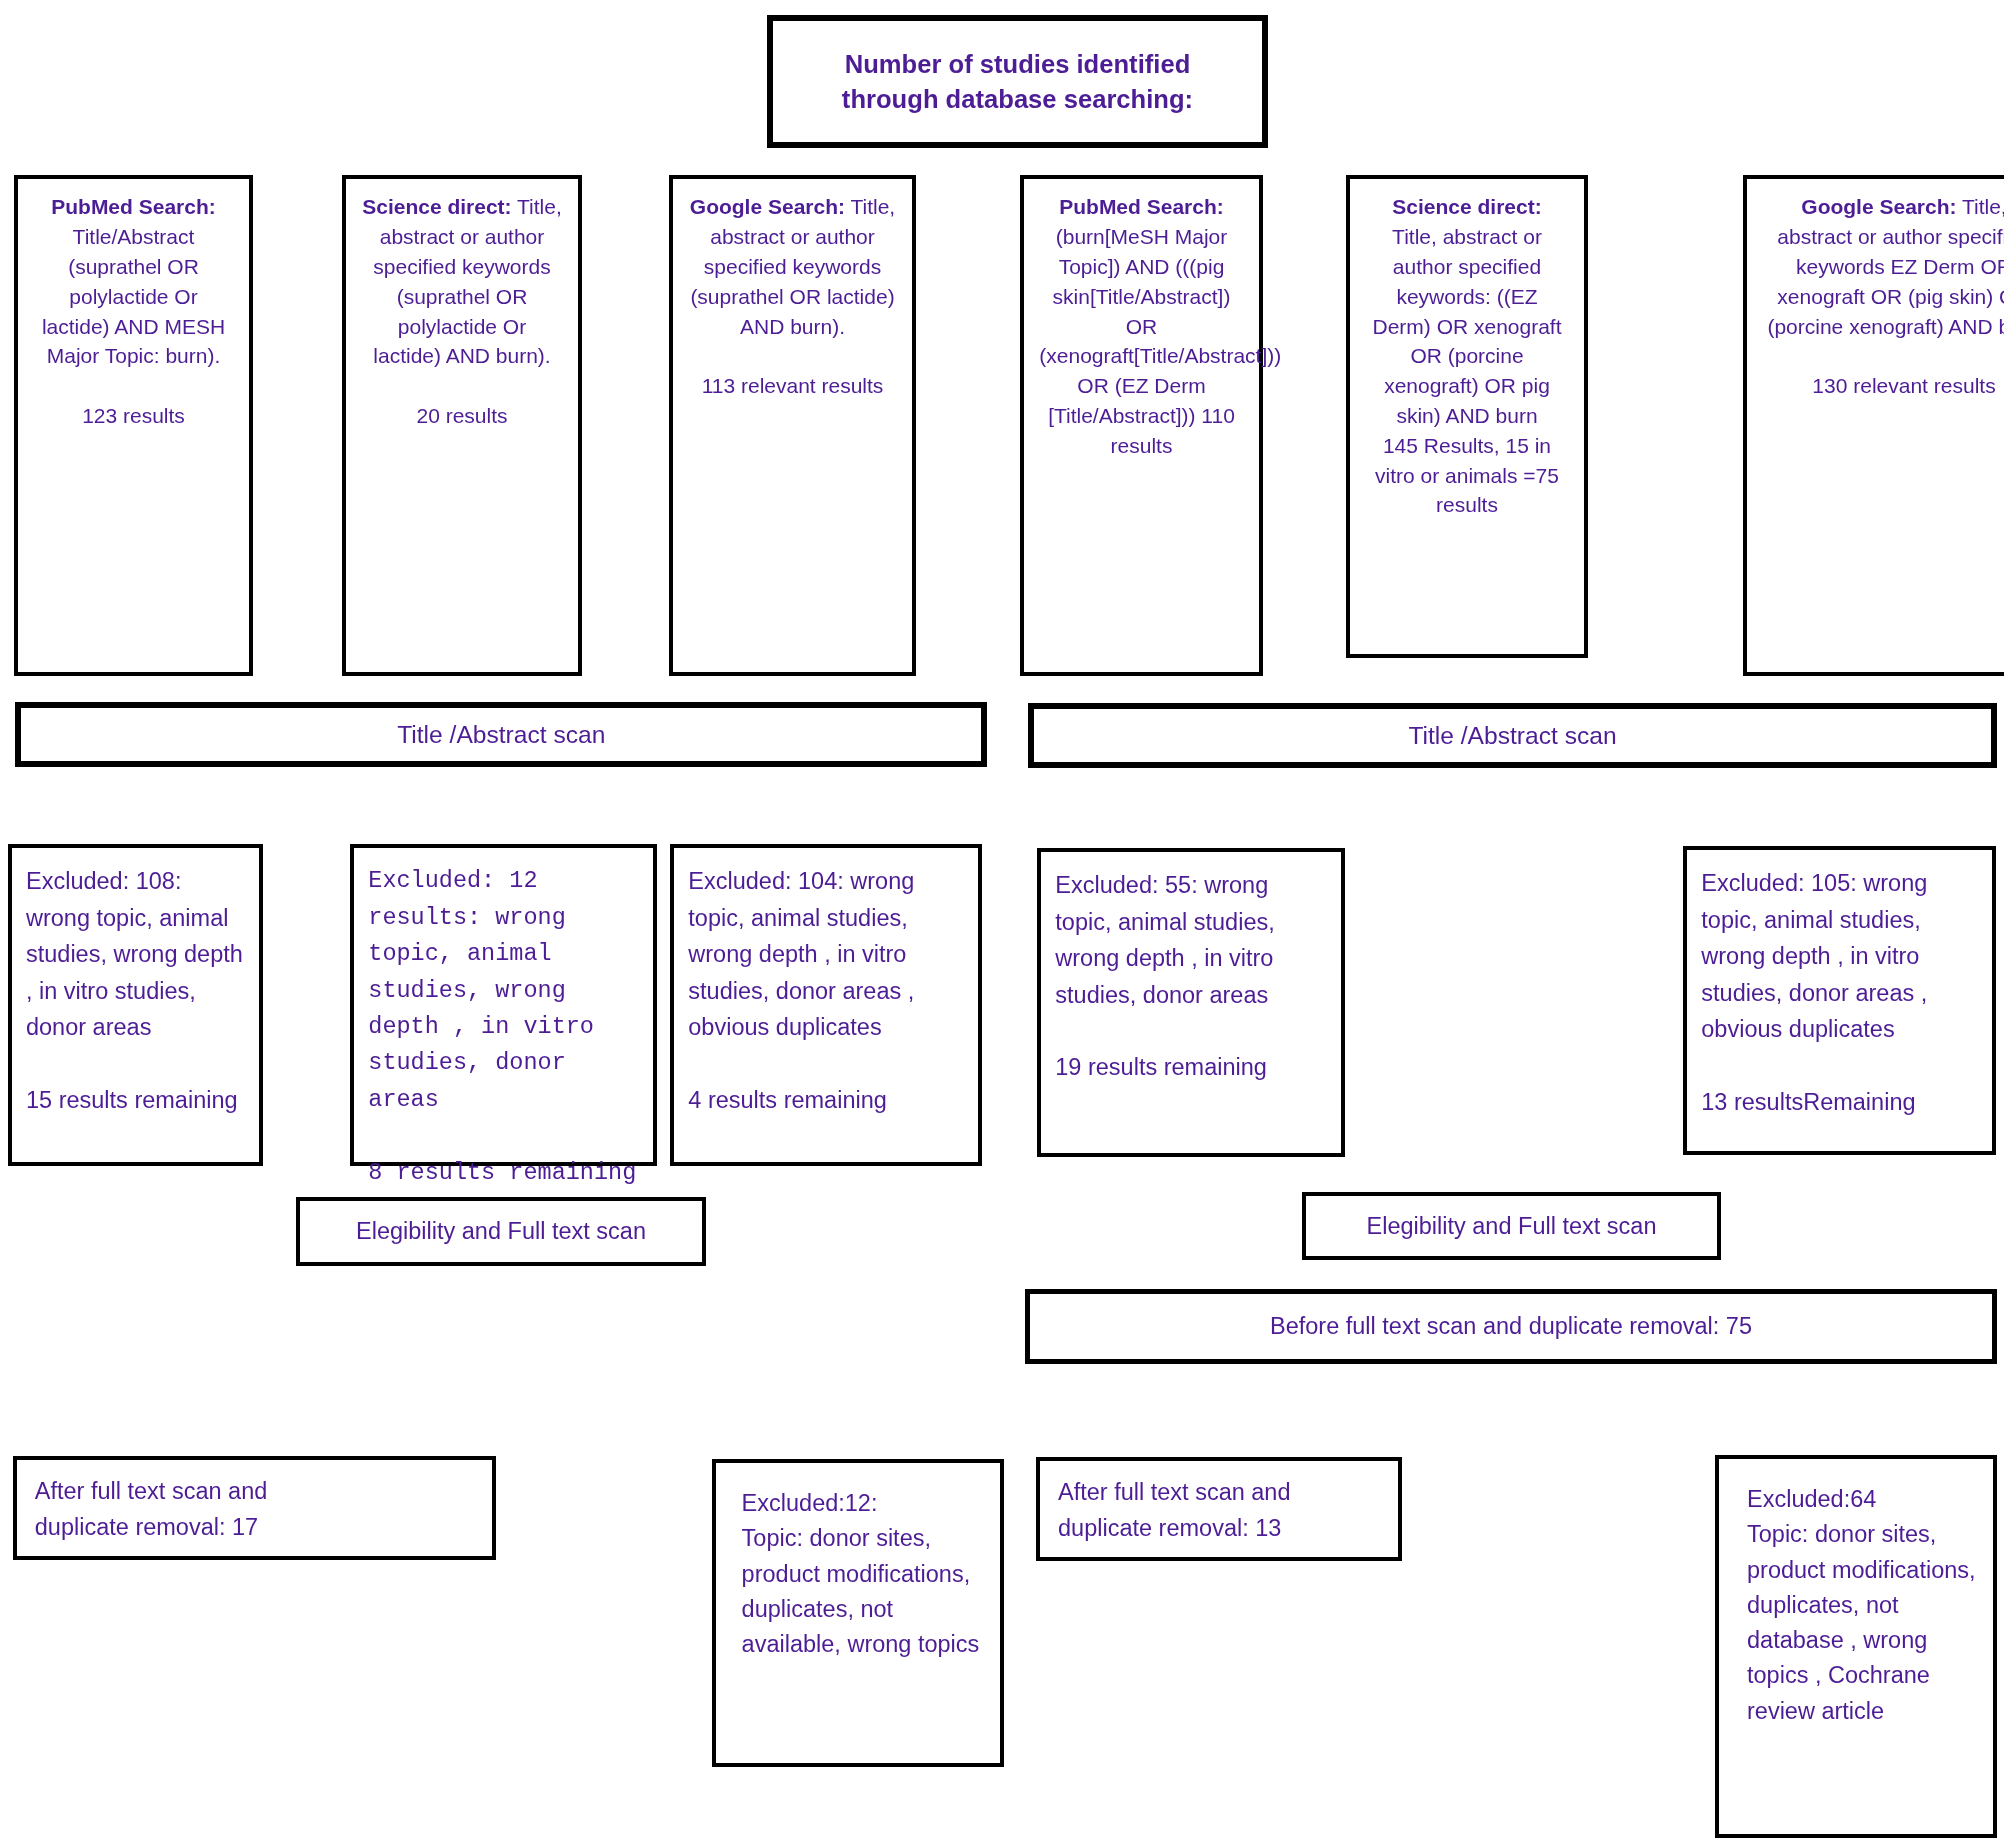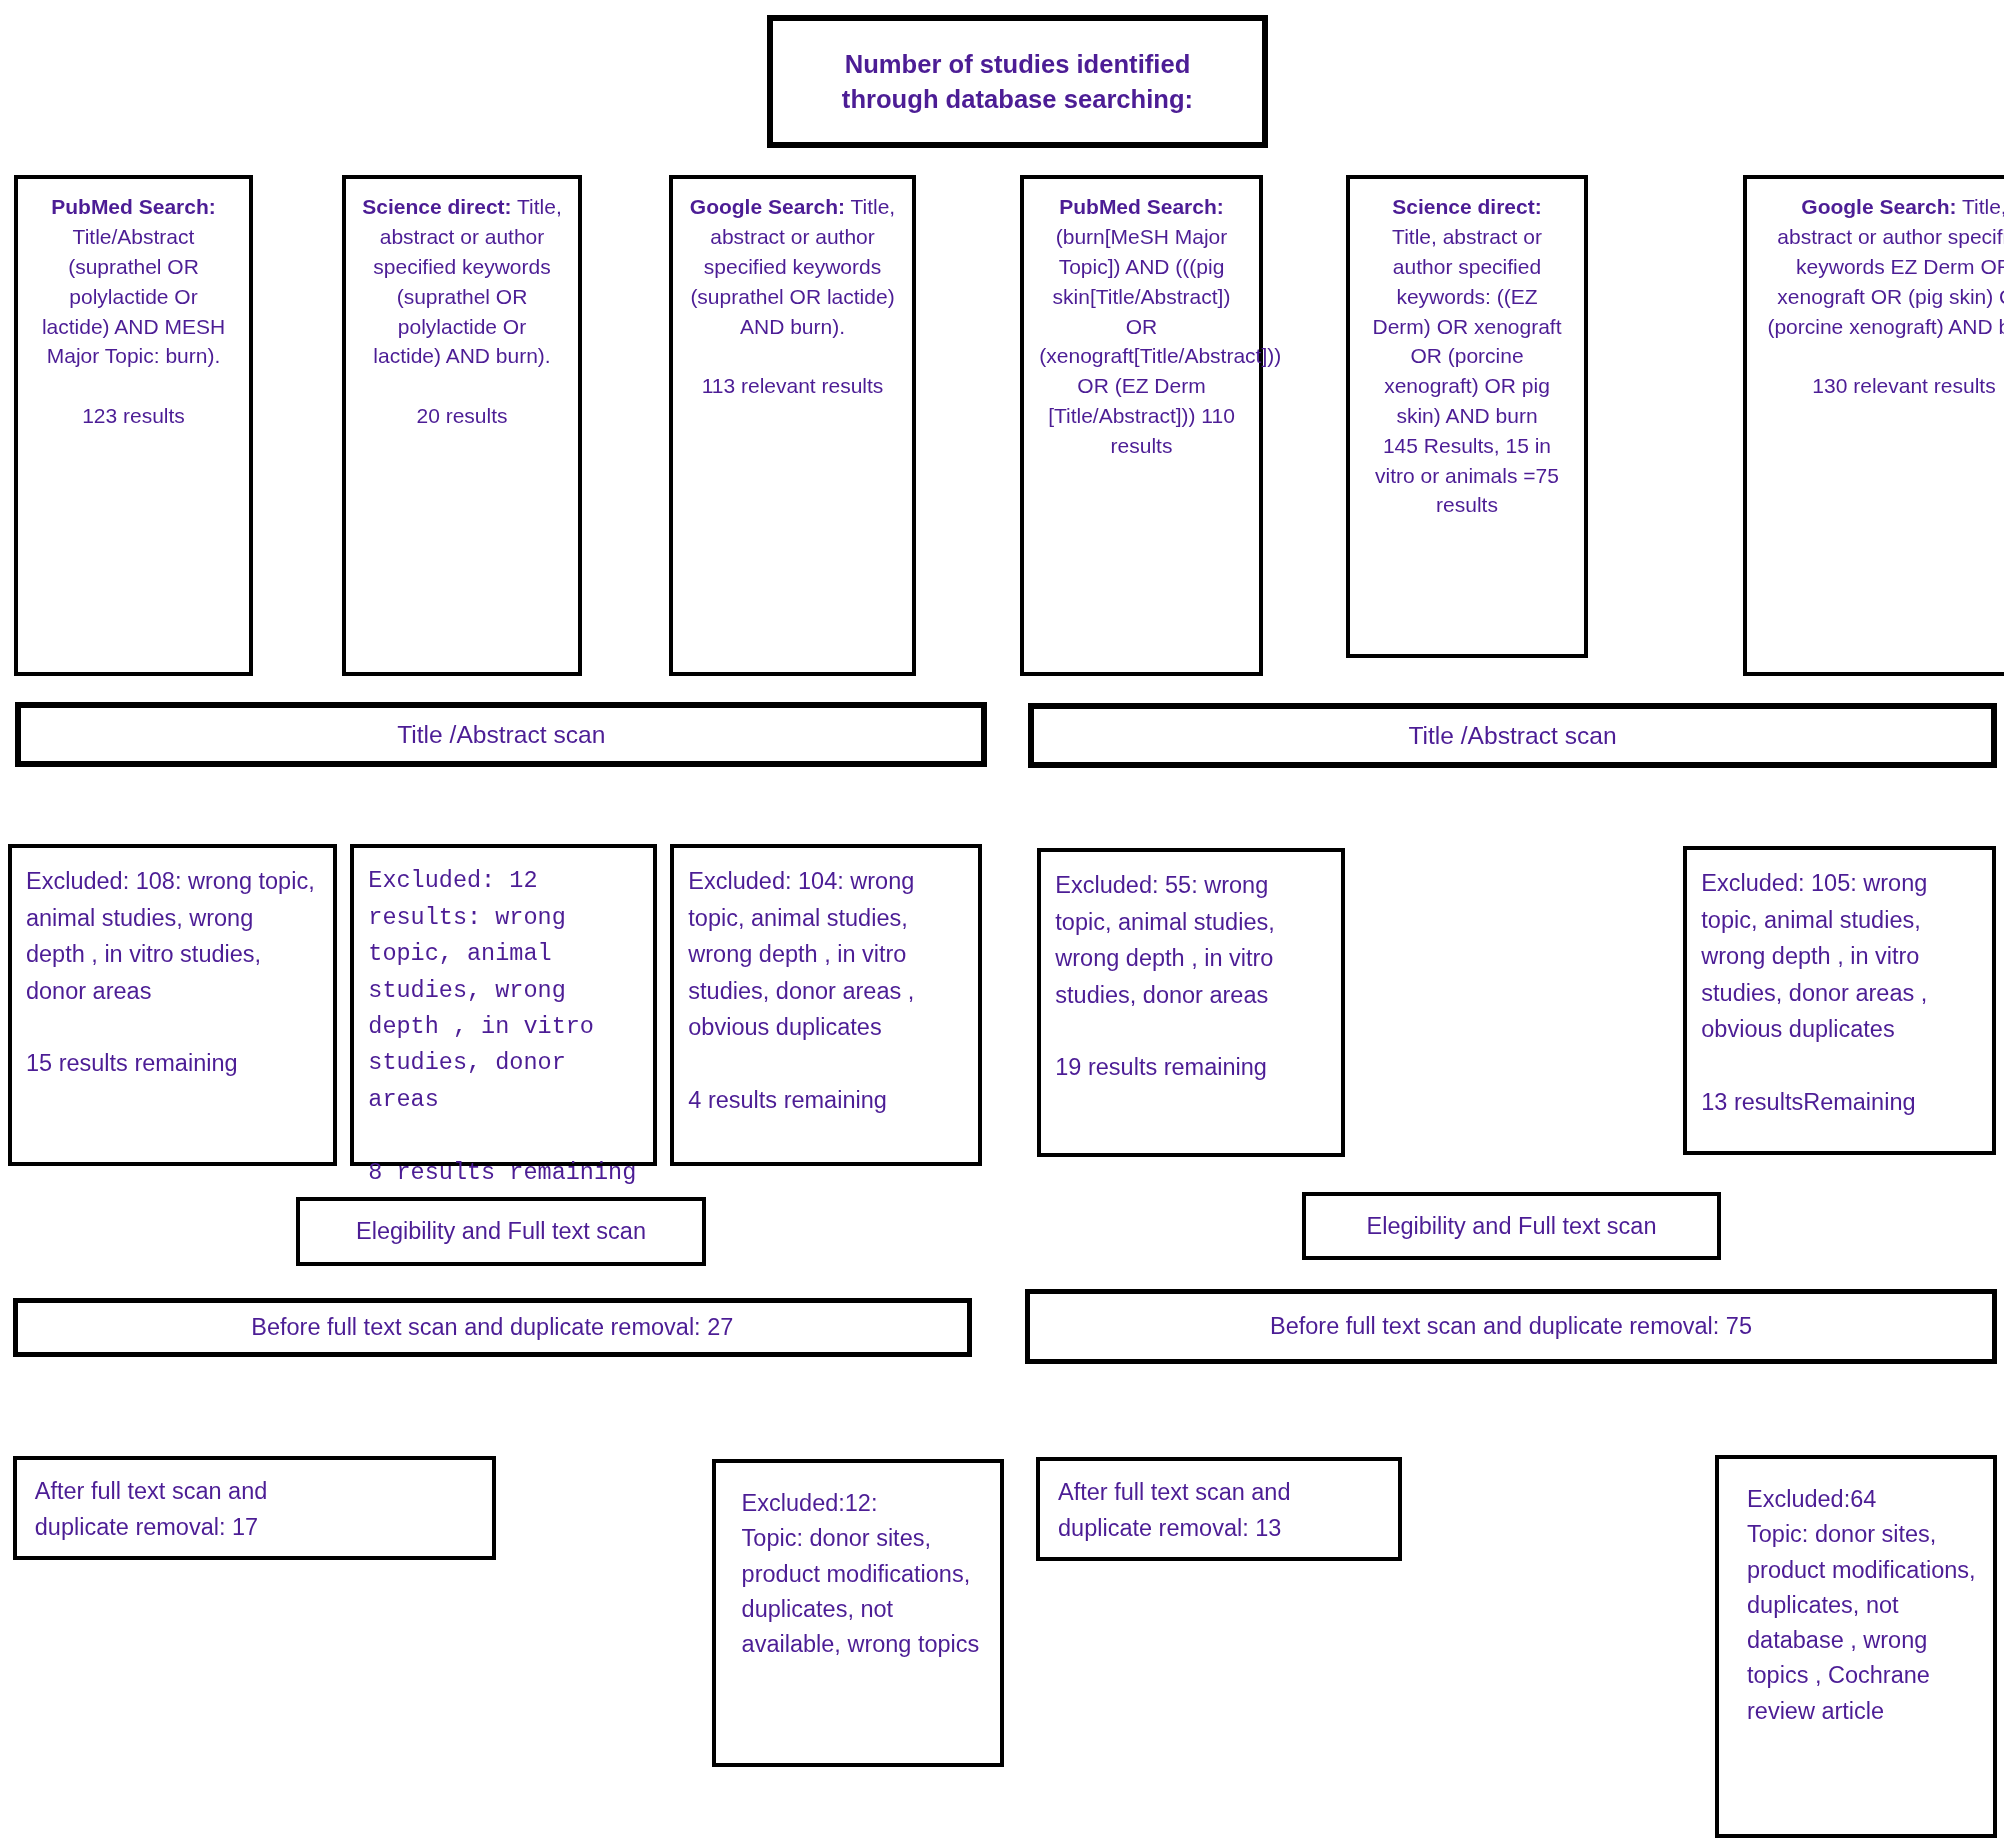--- a/index.html
+++ b/index.html
@@ -109,21 +109,21 @@
 130 relevant results</span>
   </div>
 
   <div class="box bar" style="left:15.3px; top:702px; width:972px; height:65px;">
     <span>Title /Abstract scan</span>
   </div>
   <div class="box bar" style="left:1028px; top:703px; width:969px; height:65px;">
     <span>Title /Abstract scan</span>
   </div>
 
-  <div class="box excluded" style="left:7.7px; width:329px;">
+  <div class="box excluded" style="left:7.7px; width:255px;">
     <span class="pre">Excluded: 108: wrong topic, animal studies, wrong depth , in vitro studies, donor areas
 
 15 results remaining</span>
   </div>
   <div class="box excluded" style="left:350px; width:307px;font-family:Liberation Mono, monospace;">
     <span class="pre">Excluded: 12 results: wrong topic, animal studies, wrong depth , in vitro studies, donor areas
 
 8 results remaining</span>
   </div>
   <div class="box excluded" style="left:670px; width:312px;">
@@ -142,23 +142,20 @@
 13 resultsRemaining</span>
   </div>
 
   <div class="box bar" style="left:296px; top:1197px; width:410px; height:69px; border-width:4.1px; font-size:23.5px;">
     <span>Elegibility and Full text scan</span>
   </div>
   <div class="box bar" style="left:1302px; top:1192px; width:419px; height:68px; border-width:4.1px; font-size:23.5px;">
     <span>Elegibility and Full text scan</span>
   </div>
 
-  <div class="box bar" style="left:12.8px; top:1298px; width:959px; height:59px; border-width:5.1px; font-size:23.5px;">
-    <span>Before full text scan and duplicate removal: 27</span>
-  </div>
   <div class="box bar" style="left:1025px; top:1289px; width:972px; height:75px; border-width:5.1px; font-size:23.5px;">
     <span>Before full text scan and duplicate removal: 75</span>
   </div>
 
   <div class="box bottom" style="left:12.8px; top:1456px; width:483px; height:104px; padding:14.3px 18px;">
     <span class="pre">After full text scan and
 duplicate removal: 17</span>
   </div>
 
   <div class="box bottom" style="left:712px; top:1459px; width:292px; height:308px; padding:23px 10.2px 10.2px 25.6px;">

